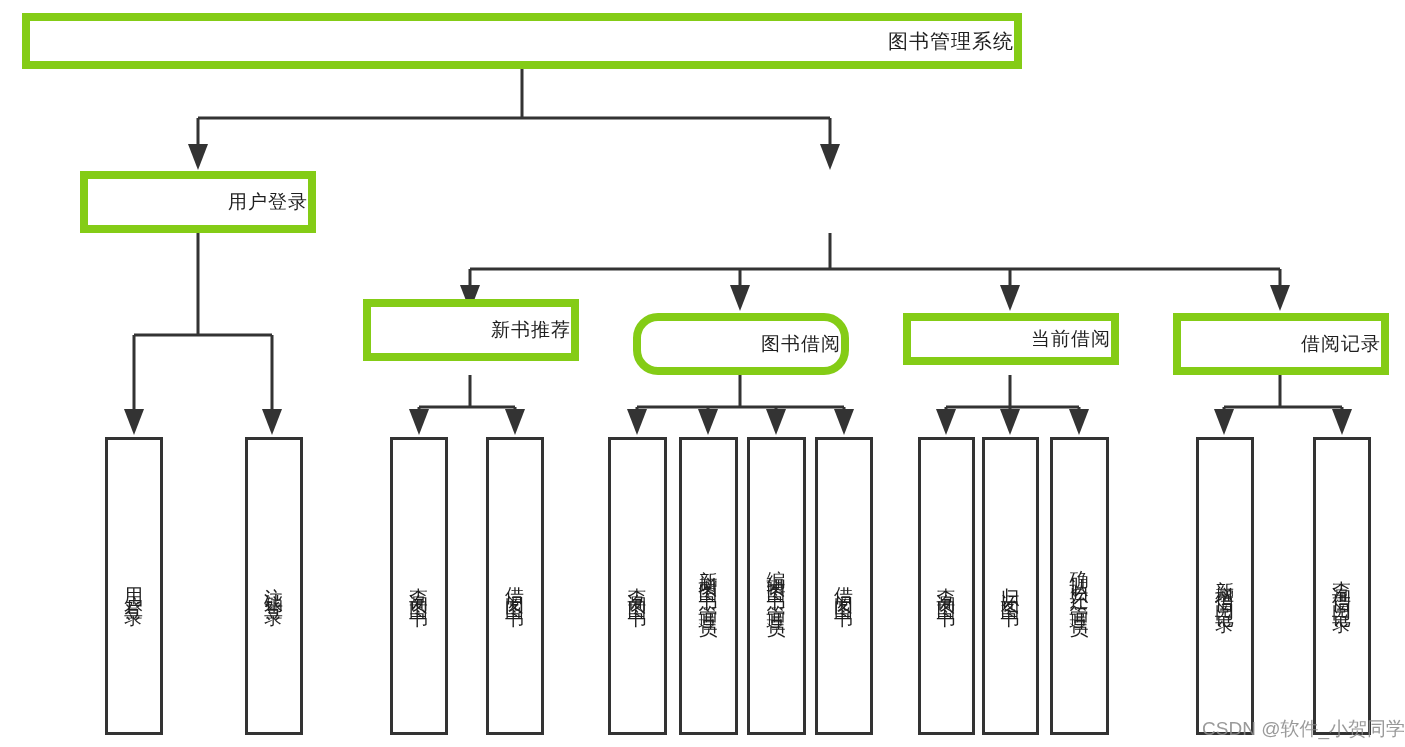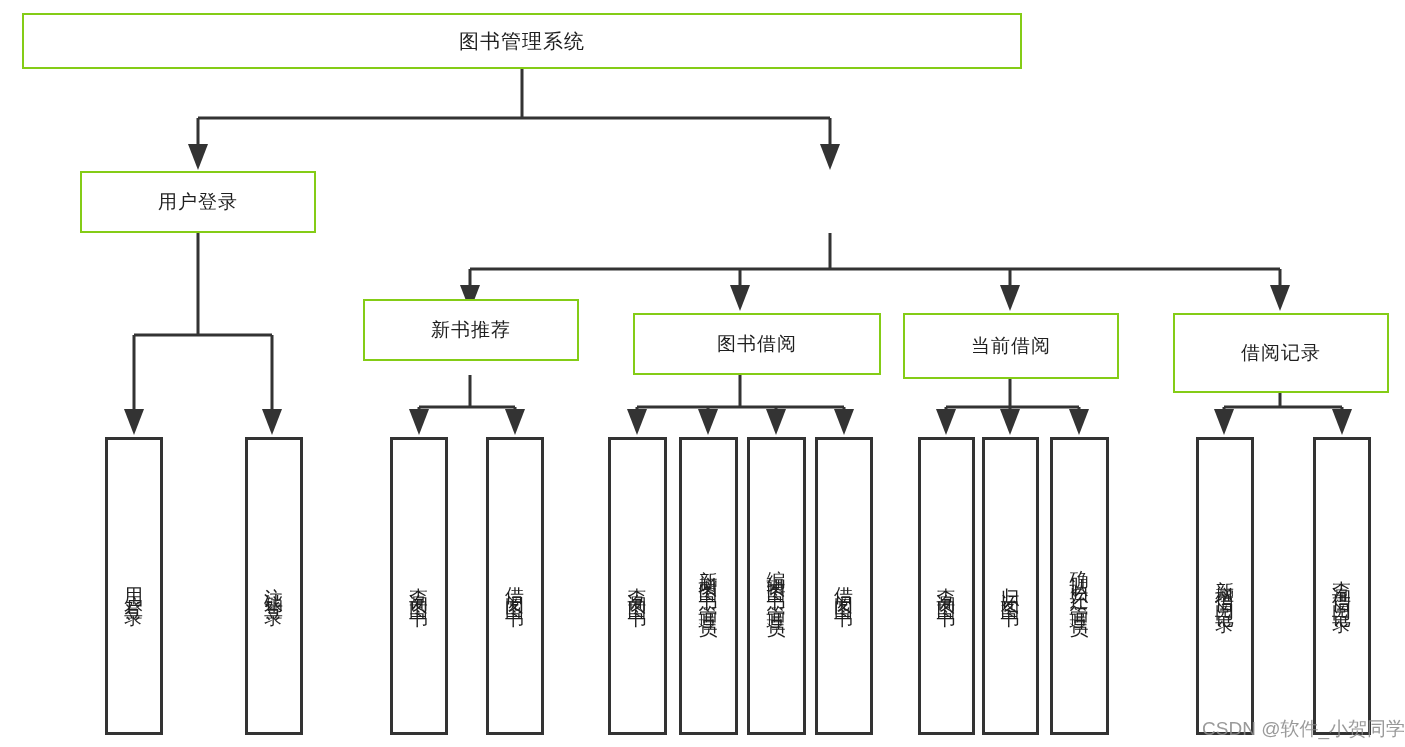--- a/index.html
+++ b/index.html
@@ -7,23 +7,23 @@
     position:relative;
     width:1405px;height:747px;
     background:#ffffff;
     font-family:"Liberation Sans","DejaVu Sans",sans-serif;
     overflow:hidden;
   }
   #wires{position:absolute;left:0;top:0;width:1405px;height:747px;}
   .hbox{
     position:absolute;
     box-sizing:border-box;
-    border:2px solid #84cc16;
+    border:8px solid #84cc16;
     background:#ffffff;
-    display:flex;align-items:center;justify-content:center;
+    display:flex;align-items:center;justify-content:flex-end;
     color:#1f1f1f;
     font-size:19px;
     letter-spacing:1px;
     z-index:2;
   }
   .vbox{
     position:absolute;
     top:437px;height:298px;
     box-sizing:border-box;
     border:3px solid #333333;
@@ -93,27 +93,27 @@
     <span>图书管理系统</span>
   </div>
 
   <div class="hbox" style="left:80px;top:171px;width:236px;height:62px;">
     <span>用户登录</span>
   </div>
 
   <div class="hbox" style="left:363px;top:299px;width:216px;height:62px;">
     <span>新书推荐</span>
   </div>
-  <div class="hbox" style="left:633px;top:313px;width:248px;height:62px;">
+  <div class="hbox" style="left:633px;top:313px;width:216px;height:62px;border-radius:25px;">
     <span>图书借阅</span>
   </div>
-  <div class="hbox" style="left:903px;top:313px;width:216px;height:66px;">
+  <div class="hbox" style="left:903px;top:313px;width:216px;height:52px;">
     <span>当前借阅</span>
   </div>
-  <div class="hbox" style="left:1173px;top:313px;width:216px;height:80px;">
+  <div class="hbox" style="left:1173px;top:313px;width:216px;height:62px;">
     <span>借阅记录</span>
   </div>
 
   <div class="vbox" style="left:105px;width:58px;">
     <span>用户登录</span>
   </div>
   <div class="vbox" style="left:245px;width:58px;">
     <span>注销登录</span>
   </div>
 

